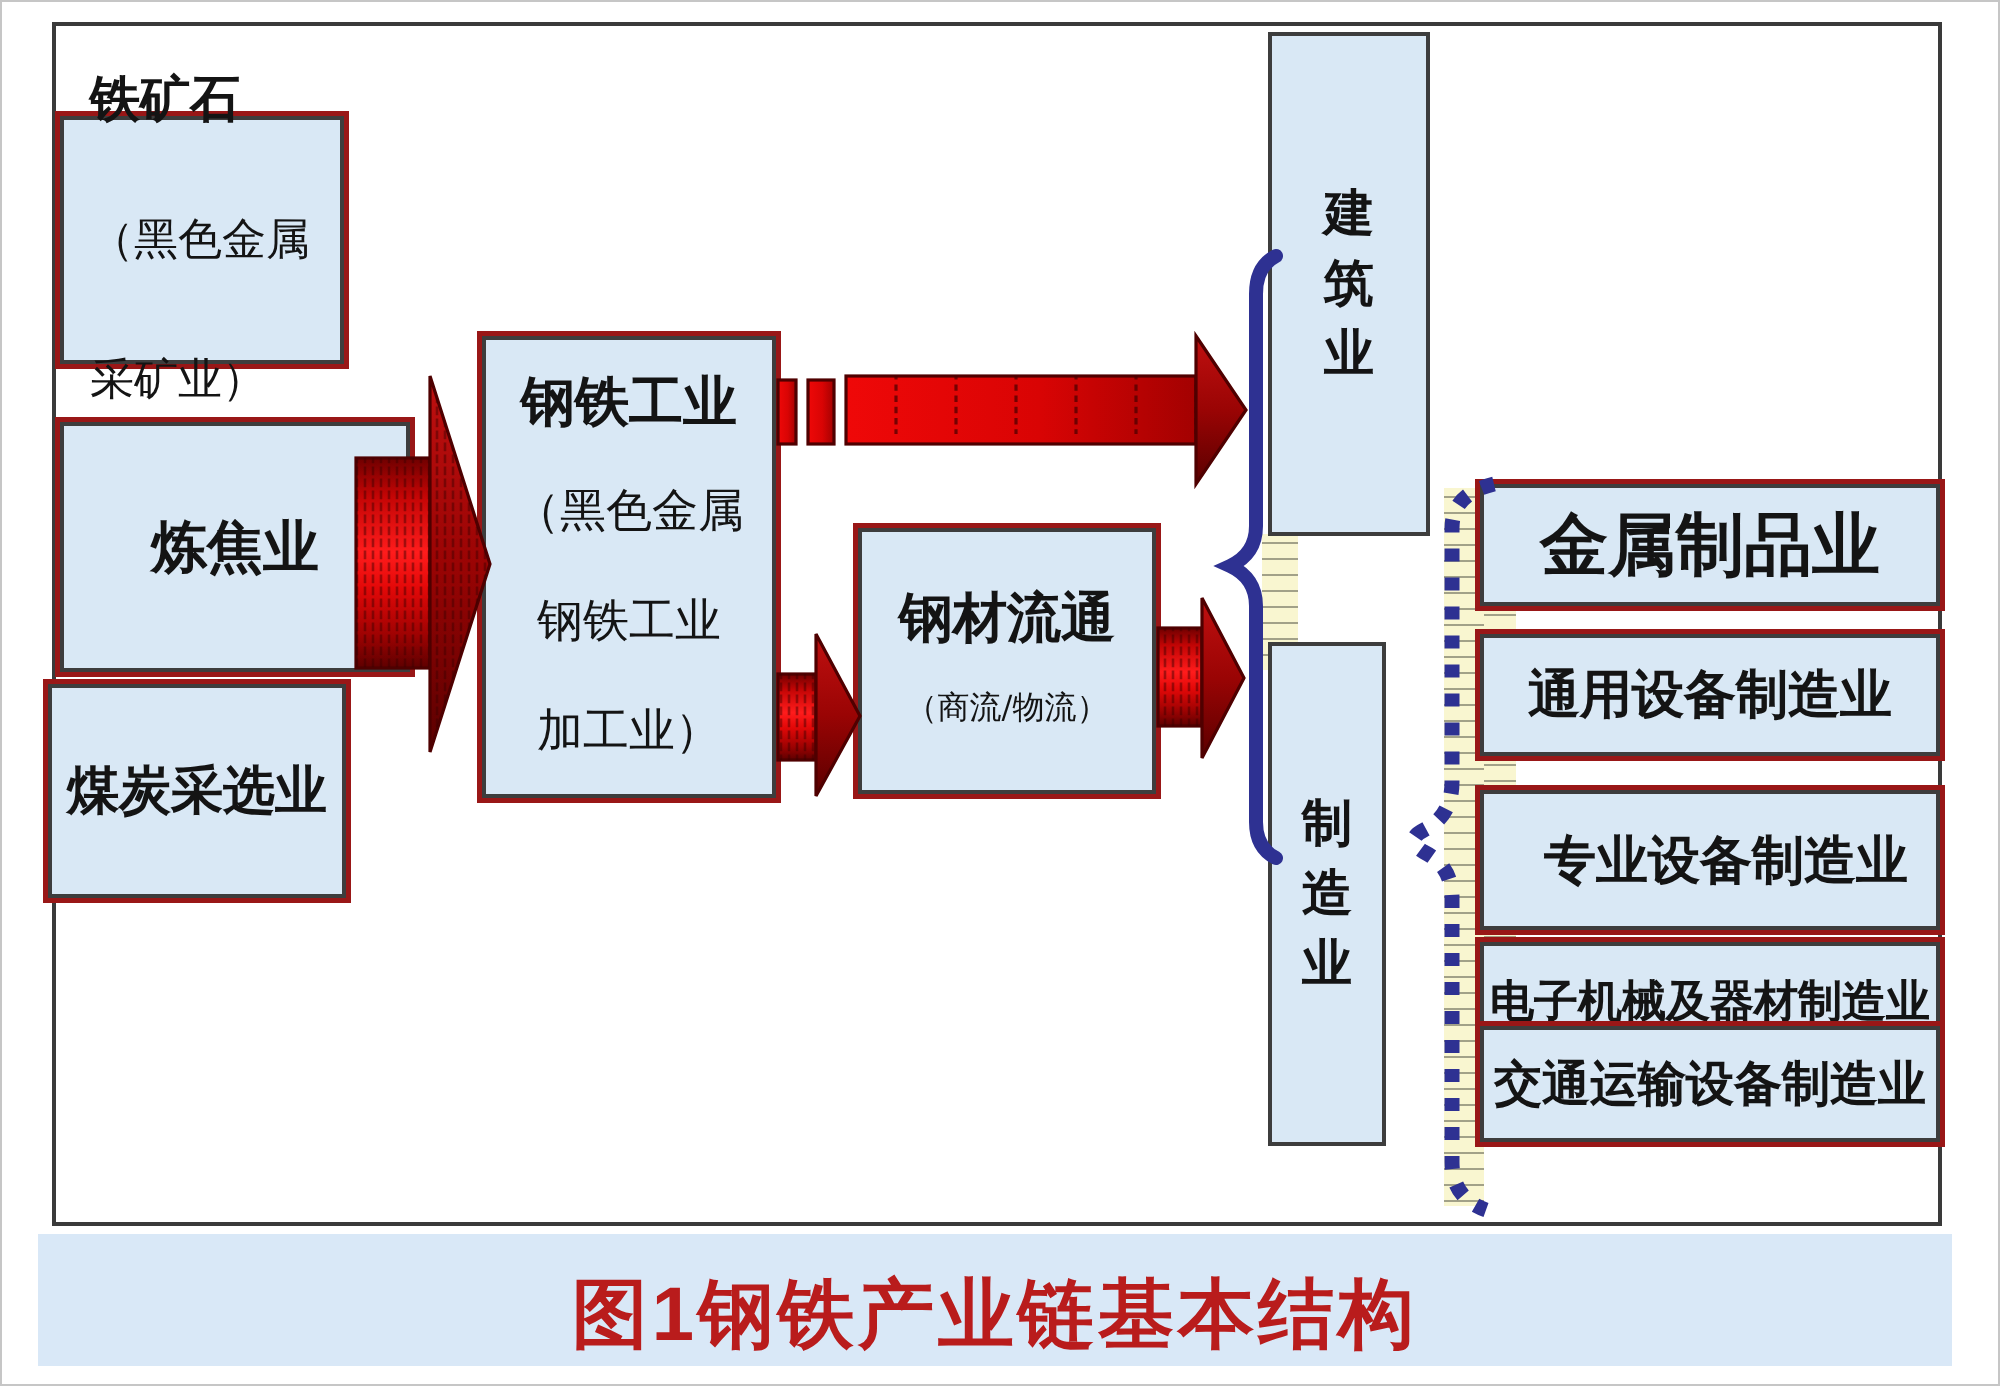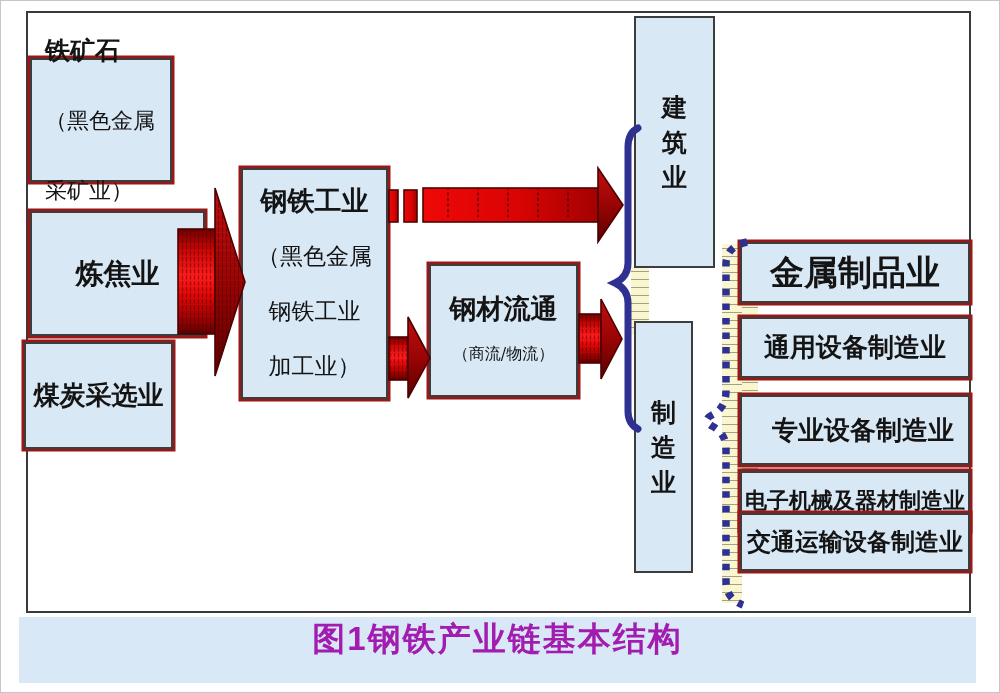--- a/index.html
+++ b/index.html
@@ -62,22 +62,22 @@
   .patch { left:741px; width:16px; }
   #patch1 { top:302px; height:14px; }
   #patch2 { top:377px; height:17px; }
   #patch3 { top:455px; height:15px; }
   #patch4 { top:530px; height:9px; }
 
   svg.overlay { position:absolute; left:0; top:0; width:1000px; height:693px; pointer-events:none; }
 
   .band {
     position:absolute; left:18px; top:616px; width:957px; height:66px;
-    background:#d9e8f7; display:flex; align-items:flex-start; justify-content:center;
-    font-weight:700; font-size:33px; color:#a21caf; letter-spacing:2px;
+    background:#d9e8f7; display:flex; align-items:flex-end; justify-content:center;
+    font-weight:700; font-size:38px; color:#b91c1c; letter-spacing:2px;
   }
 </style>
 </head>
 <body>
 
 <div class="page">
 
   <div class="frame"></div>
 
   <div class="cream" id="strip-mid"></div>

